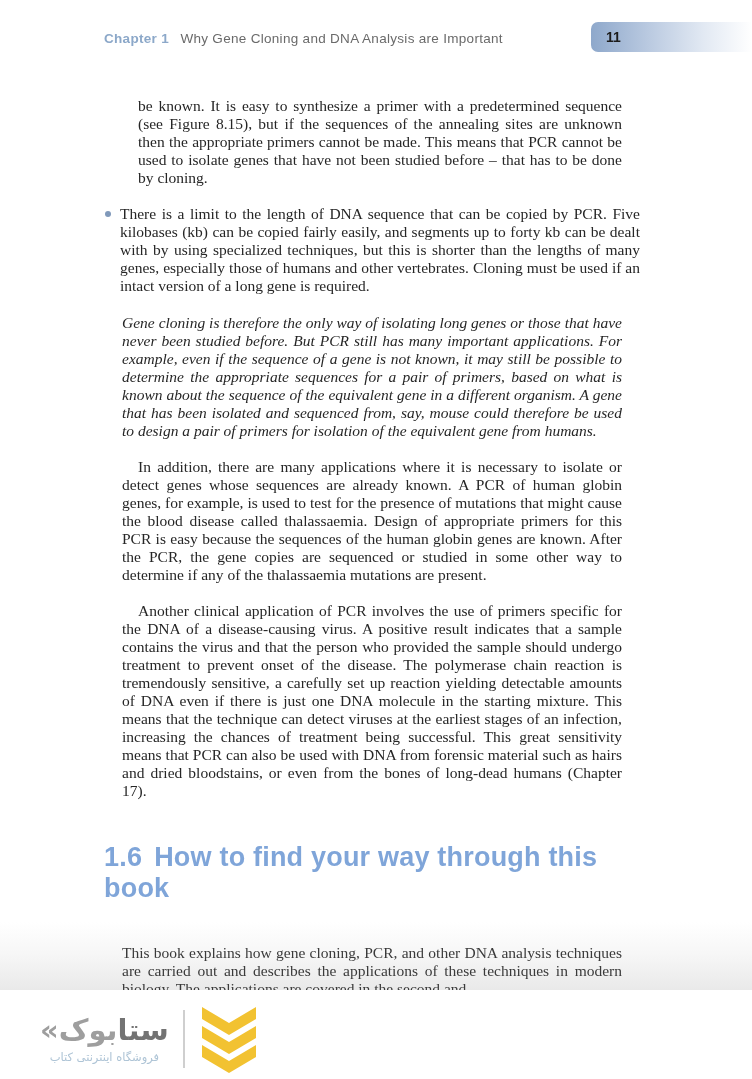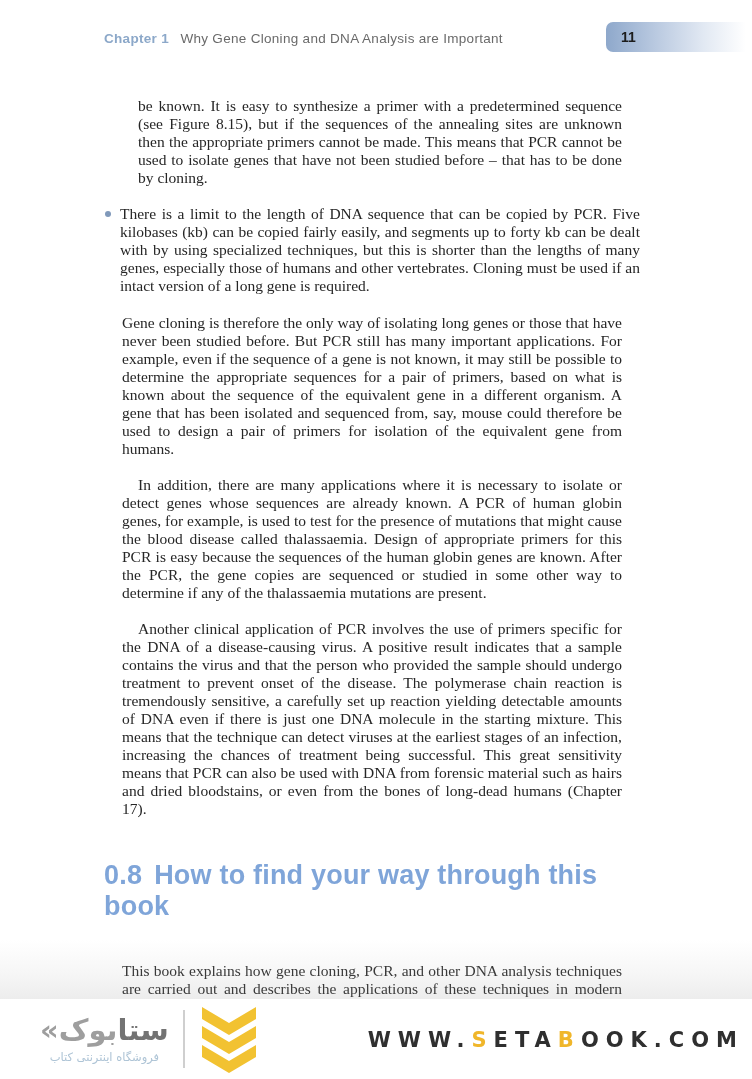--- a/index.html
+++ b/index.html
@@ -5,56 +5,56 @@
   html,body{margin:0;padding:0;}
   body{
     width:752px;height:1079px;
     background:#ffffff;
     position:relative;
     overflow:hidden;
     font-family:"Liberation Serif", serif;
   }
   
   .header-row{
-    position:absolute;top:30px;left:104px;right:6px;height:32px;
+    position:absolute;top:30px;left:104px;right:0;height:32px;
     font-family:"Liberation Sans", sans-serif;
   }
   .chapter-label{
     display:inline-block;
     color:#8ca8c9;font-weight:bold;font-size:13.5px;letter-spacing:.3px;
     vertical-align:top;line-height:18px;
   }
   .chapter-title{
     display:inline-block;
     color:#6a6a6a;font-size:13.5px;letter-spacing:.3px;
     margin-left:7px;vertical-align:top;line-height:18px;
   }
   .page-tab{
-    position:absolute;top:-8px;right:0;width:140px;height:30px;
+    position:absolute;top:-8px;right:0;width:161px;height:30px;
     border-radius:7px 0 0 7px;
     background:linear-gradient(90deg,#8ea8cb 0%,#b9c9e0 35%,#e2e9f3 70%,#ffffff 100%);
   }
   .page-number{
     font-family:"Liberation Sans", sans-serif;
     font-weight:bold;font-size:14px;color:#1c1c1c;
     line-height:30px;padding-left:15px;display:inline-block;
   }
   
   .content{
     position:absolute;top:79px;left:104px;right:112px;
     color:#262626;font-size:15.5px;line-height:18px;text-align:justify;
   }
   .list-cont{padding-left:16px;}
   .bullet-item{position:relative;padding-left:16px;margin-top:13px;}
   .bullet-dot{
     position:absolute;left:1px;top:6px;width:6px;height:6px;border-radius:50%;
     background:#8099ba;
   }
   .para{margin:18px;}
-  .para.first{margin-top:19px;}
+  .para.first{margin-top:19px;font-style:italic;}
   .para.indent{text-indent:16px;}
   .section-heading{
     margin-top:42px;margin-bottom:18px;
     font-family:"Liberation Sans", sans-serif;
     color:#7fa5d9;font-size:27px;line-height:31px;font-weight:600;
     letter-spacing:.2px;text-align:left;
   }
   .heading-number{margin-right:12px;}
   .closing-band{
     margin-left:-104px;margin-right:-112px;
@@ -108,21 +108,21 @@
 <div class="content">
   <p class="para list-cont">be known. It is easy to synthesize a primer with a predetermined sequence (see Figure 8.15), but if the sequences of the annealing sites are unknown then the appropriate primers cannot be made. This means that PCR cannot be used to isolate genes that have not been studied before – that has to be done by cloning.</p>
   <div class="bullet-item">
     <span class="bullet-dot"></span>
     <span>There is a limit to the length of DNA sequence that can be copied by PCR. Five kilobases (kb) can be copied fairly easily, and segments up to forty kb can be dealt with by using specialized techniques, but this is shorter than the lengths of many genes, especially those of humans and other vertebrates. Cloning must be used if an intact version of a long gene is required.</span>
   </div>
   <p class="para first">Gene cloning is therefore the only way of isolating long genes or those that have never been studied before. But PCR still has many important applications. For example, even if the sequence of a gene is not known, it may still be possible to determine the appropriate sequences for a pair of primers, based on what is known about the sequence of the equivalent gene in a different organism. A gene that has been isolated and sequenced from, say, mouse could therefore be used to design a pair of primers for isolation of the equivalent gene from humans.</p>
   <p class="para indent">In addition, there are many applications where it is necessary to isolate or detect genes whose sequences are already known. A PCR of human globin genes, for example, is used to test for the presence of mutations that might cause the blood disease called thalassaemia. Design of appropriate primers for this PCR is easy because the sequences of the human globin genes are known. After the PCR, the gene copies are sequenced or studied in some other way to determine if any of the thalassaemia mutations are present.</p>
   <p class="para indent">Another clinical application of PCR involves the use of primers specific for the DNA of a disease-causing virus. A positive result indicates that a sample contains the virus and that the person who provided the sample should undergo treatment to prevent onset of the disease. The polymerase chain reaction is tremendously sensitive, a carefully set up reaction yielding detectable amounts of DNA even if there is just one DNA molecule in the starting mixture. This means that the technique can detect viruses at the earliest stages of an infection, increasing the chances of treatment being successful. This great sensitivity means that PCR can also be used with DNA from forensic material such as hairs and dried bloodstains, or even from the bones of long-dead humans (Chapter 17).</p>
 
-  <h2 class="section-heading"><span class="heading-number">0.8</span><span>How to find your way through this book</span></h2>
+  <h2 class="section-heading"><span class="heading-number">1.6</span><span>How to find your way through this book</span></h2>
 
   <div class="closing-band">
     <p class="para">This book explains how gene cloning, PCR, and other DNA analysis techniques are carried out and describes the applications of these techniques in modern biology. The applications are covered in the second and</p>
   </div>
 </div>
 
 <div class="footer">
   <div class="logo">
     <div class="wordmark-col">
       <div class="wordmark">
@@ -133,15 +133,14 @@
       <div class="logo-tagline">فروشگاه اینترنتی کتاب</div>
     </div>
     <div class="logo-sep"></div>
     <svg class="chevrons" width="60" height="68" viewBox="0 0 60 68">
       <path d="M3 2 L30 18 L57 2 L57 14 L30 30 L3 14 Z" fill="#f2c231"></path>
       <path d="M3 21 L30 37 L57 21 L57 33 L30 49 L3 33 Z" fill="#f2c231"></path>
       <path d="M3 40 L30 56 L57 40 L57 52 L30 68 L3 52 Z" fill="#f2c231"></path>
     </svg>
   </div>
   <div class="footer-right">
-    <div class="website"><span>WWW.</span><span class="accent">S</span><span>ETA</span><span class="accent">B</span><span>OOK.COM</span></div>
   </div>
 </div>
 
 </body></html>

